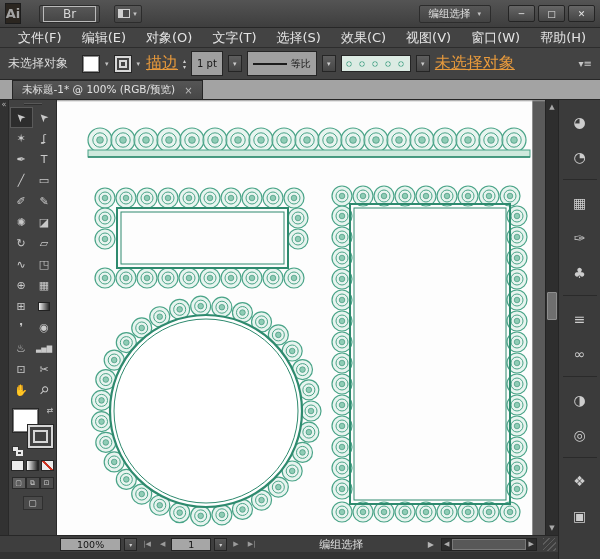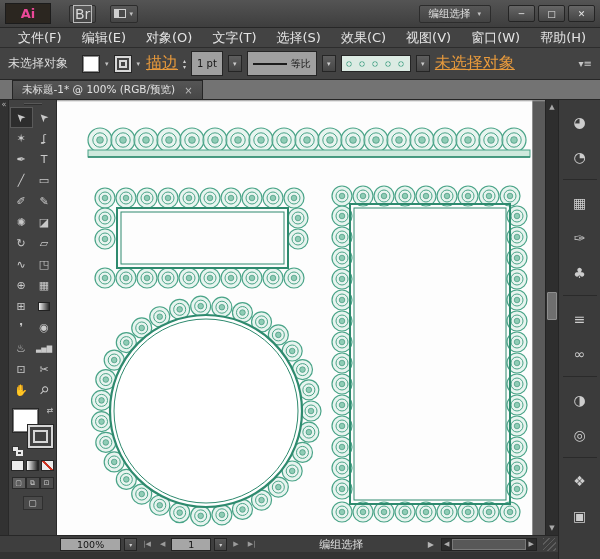--- a/index.html
+++ b/index.html
@@ -1,20 +1,20 @@
 <!DOCTYPE html>
 <html><head>
 <meta charset="utf-8">
 <style>
 *{margin:0;padding:0;box-sizing:border-box}
 html,body{width:600px;height:559px;overflow:hidden}
 body{font-family:"DejaVu Sans","Liberation Sans",sans-serif;background:#3c3c3c;font-size:11px;color:#d6d6d6}
 
 .titlebar{height:28px;background:linear-gradient(#545454,#3e3e3e);border-bottom:1px solid #272727;display:flex;align-items:center;padding:0 5px}
-.ailogo{width:46px;height:21px;background:#2b2620;border:1px solid #1c1c1c;color:#ec4899;font-weight:bold;font-size:13px;display:flex;align-items:center;justify-content:center;margin-right:18px}
+.ailogo{width:16px;height:21px;background:#2b2620;border:1px solid #1c1c1c;color:#a3a3a3;font-weight:bold;font-size:13px;display:flex;align-items:center;justify-content:center;margin-right:18px}
 .tb-btn{height:18px;min-width:22px;display:flex;align-items:center;justify-content:center;border:1px solid #2c2c2c;background:linear-gradient(#585858,#454545);border-radius:2px;margin-right:14px;color:#d9d9d9;font-size:9px;gap:2px;padding:0 3px}
 .arr-ico{display:inline-block;width:12px;height:9px;border:1px solid #cfcfcf;background:linear-gradient(90deg,#cfcfcf 40%,#4a4a4a 40%)}
 .spacer{flex:1}
 .ws-btn{height:18px;display:flex;align-items:center;gap:6px;padding:0 8px;border:1px solid #2c2c2c;background:linear-gradient(#575757,#434343);border-radius:2px;color:#e0e0e0;font-size:10.5px;margin-right:14px}
 .winbtn{width:27px;height:17px;display:flex;align-items:center;justify-content:center;border:1px solid #242424;background:linear-gradient(#666,#454545);border-radius:2px;color:#e6e6e6;font-size:9px;margin-left:3px}
 
 .menubar{height:20px;background:#434343;border-bottom:1px solid #2d2d2d;display:flex;align-items:center;padding-left:8px}
 .menu-item{padding:2px 10px;color:#e4e4e4;font-size:13px;white-space:nowrap}
 
 .controlbar{height:32px;background:#434343;border-bottom:1px solid #272727;display:flex;align-items:center;padding:0 8px;gap:5px}
@@ -24,21 +24,21 @@
 .sw-stroke::before{content:"";position:absolute;inset:2px;border:2px solid #d8d8d8}
 .caret{font-size:7px;color:#c3c3c3;padding:0 1px}
 .link{color:#e89a3c;text-decoration:underline;font-size:16px;white-space:nowrap}
 .stepper{display:flex;flex-direction:column;font-size:6px;line-height:6px;color:#cfcfcf;text-align:center}
 .combo{background:#a0a0a0;color:#161616;height:25px;display:flex;align-items:center;padding:0 5px;font-size:10px;border:1px solid #252525;white-space:nowrap;gap:4px}
 .combo .wline{display:inline-block;width:34px;height:2px;background:#1c1c1c}
 .combo-caret{width:14px;height:17px;background:linear-gradient(#5e5e5e,#464646);border:1px solid #252525;display:flex;align-items:center;justify-content:center;font-size:7px;color:#ccc}
 .brush-preview{width:70px;height:17px;border:1px solid #252525;background-color:#dcebe3;background-image:radial-gradient(circle 4px at 7px 8px,rgba(74,164,136,0) 1.5px,#4aa488 2px,rgba(74,164,136,0) 3.2px);background-size:13px 17px}
 .panel-menu{margin-left:auto;color:#c7c7c7;font-size:10px;display:flex;align-items:center;gap:2px}
 
-.tabbar{height:20px;background:#737373;border-bottom:1px solid #252525;display:flex;align-items:flex-start;padding-left:12px;position:relative}
+.tabbar{height:20px;background:#a3a3a3;border-bottom:1px solid #252525;display:flex;align-items:flex-start;padding-left:12px;position:relative}
 .tab{height:19px;background:linear-gradient(#555,#474747);border:1px solid #252525;border-bottom:none;display:flex;align-items:center;gap:9px;padding:0 9px;font-size:10.5px;color:#e0e0e0;white-space:nowrap}
 .tab-close{color:#b9b9b9;font-size:10px}
 
 .main{display:flex;height:435px;position:relative}
 .leftstrip{width:9px;background:#323232;border-right:1px solid #292929;color:#b5b5b5;font-size:8px;text-align:center;line-height:10px}
 .toolbar{width:48px;background:#414141;border-right:1px solid #2b2b2b;display:flex;flex-direction:column;align-items:center;padding-top:1px}
 .toolgrip{width:46px;height:6px;display:flex;align-items:center;justify-content:center}
 .toolgrip i{display:block;width:18px;height:2px;border-top:1px solid #585858;border-bottom:1px solid #2e2e2e}
 .toolgrid{display:grid;grid-template-columns:23px 23px}
 .tool{height:21px;display:flex;align-items:center;justify-content:center;color:#c9c9c9;font-size:11px}
@@ -91,21 +91,21 @@
 .hs-ar{font-size:7px;color:#aaa;padding:0 2px}
 .grip{width:13px;height:13px;margin-right:2px;background:repeating-linear-gradient(135deg,#5d5d5d 0 1px,rgba(0,0,0,0) 1px 4px)}
 .bottomstrip{height:7px;margin-right:42px;background:#333}
 </style>
 </head>
 <body>
 
 <div class="titlebar">
   <div class="ailogo">Ai</div>
   <div class="tb-btn">
-      <span style="font-size:14px;border:1px solid #bbb;padding:0 1px">Br</span>
+      <span style="font-size:12px;border:1px solid #bbb;padding:0 19px">Br</span>
     </div>
   <div class="tb-btn">
       <span class="arr-ico"></span>
       <span class="caret">▾</span>
     </div>
   <div class="spacer"></div>
   <div class="ws-btn">
       <span>编组选择</span>
       <span class="caret">▾</span>
     </div>

